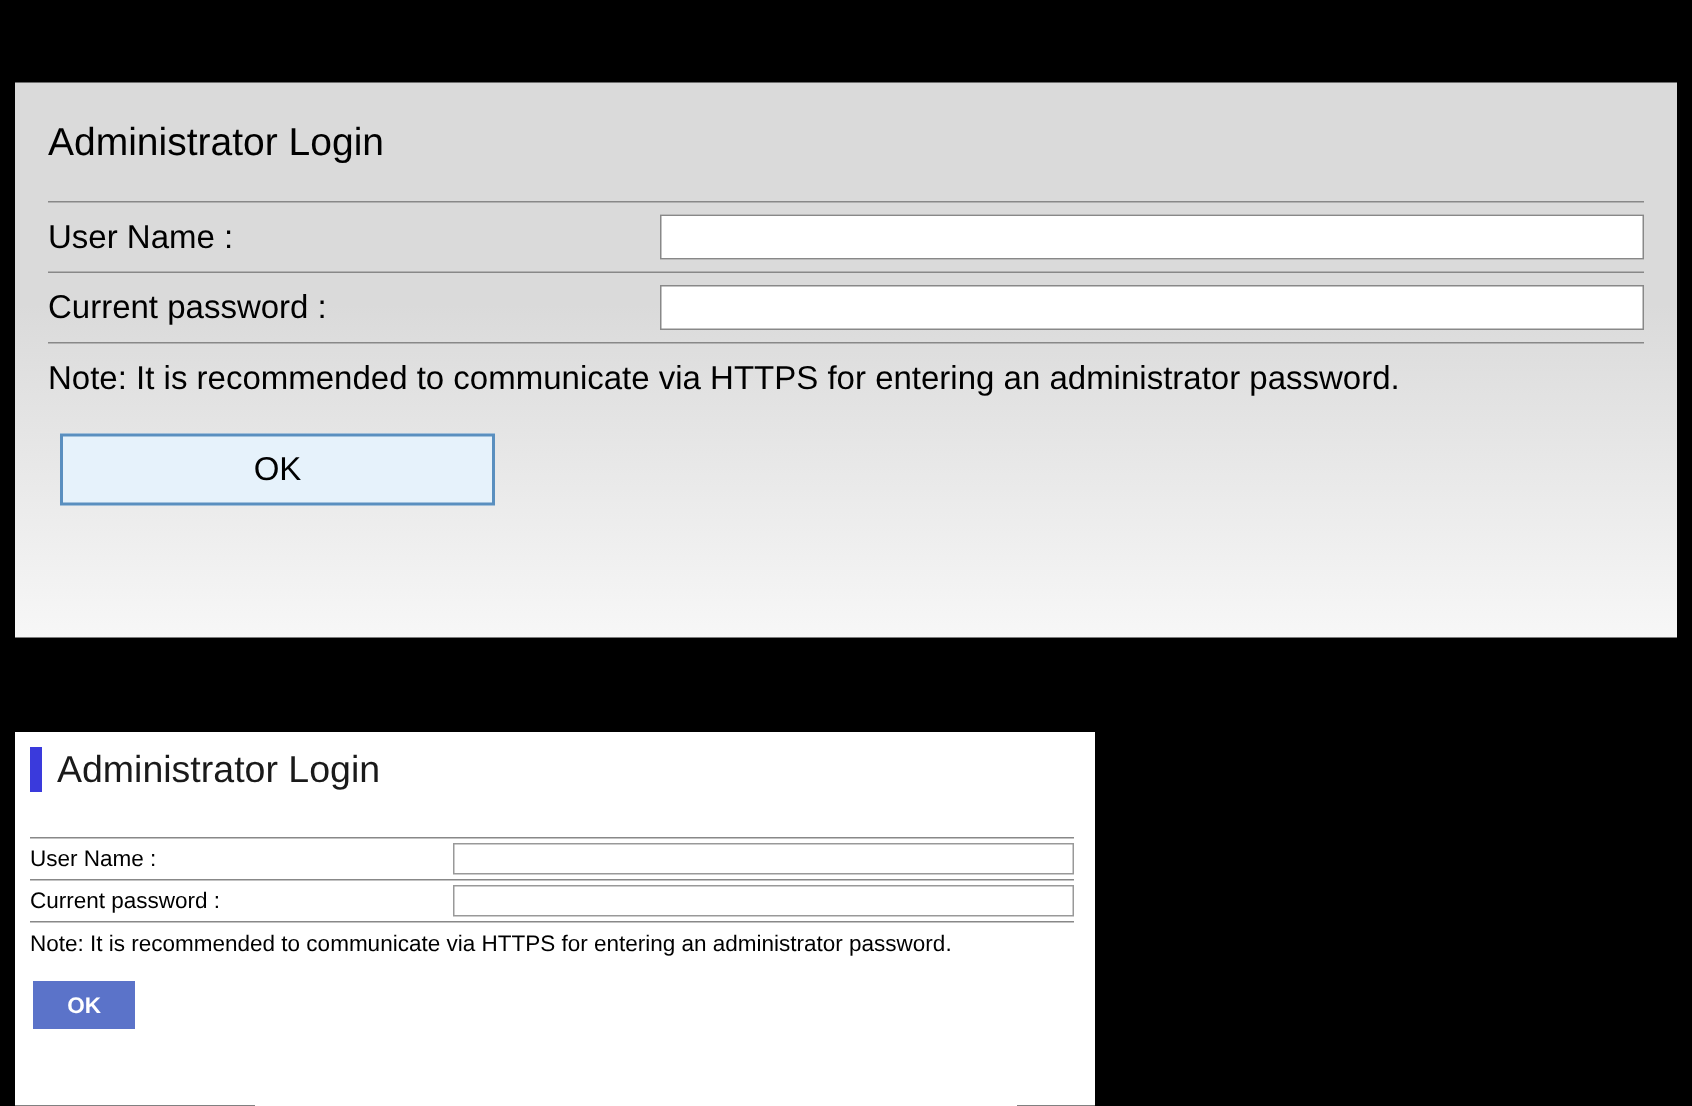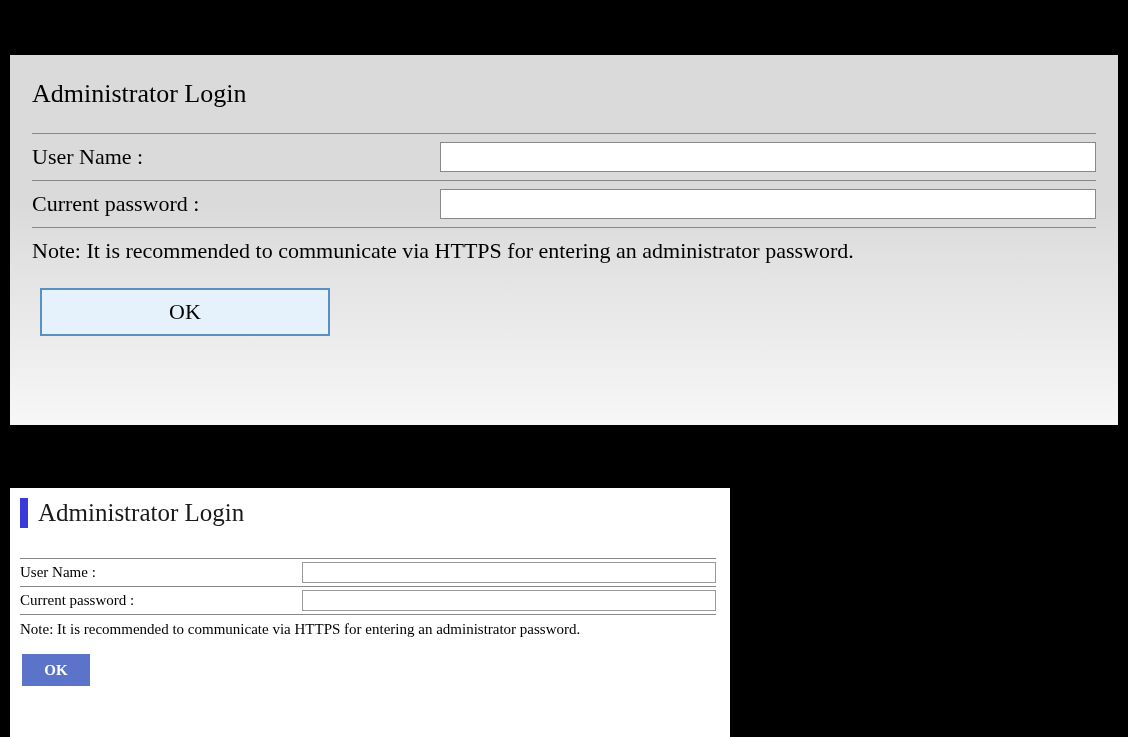--- a/index.html
+++ b/index.html
@@ -1,19 +1,18 @@
 <!DOCTYPE html>
 <html><head>
   <meta charset="utf-8">
   <style>
     * {
       margin: 0;
       padding: 0;
       box-sizing: border-box;
-      font-family: Liberation Serif, serif;
     }
     body {
       width: 1128px;
       height: 737px;
       background: #000;
       font-family: Arial, Helvetica, sans-serif;
       position: relative;
     }
 
     

